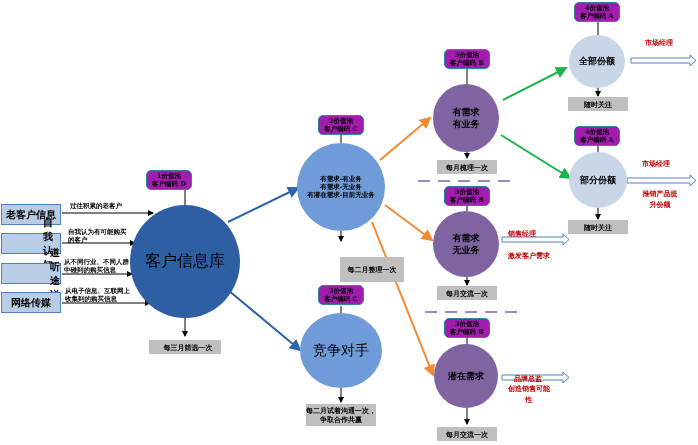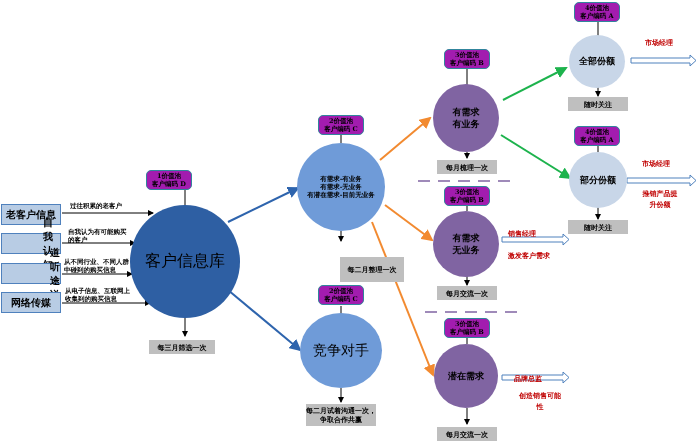--- a/index.html
+++ b/index.html
@@ -97,21 +97,21 @@
 <div class="src-note" style="left:64px;top:258px;width:68px;">从不同行业、不同人群中碰到的购买信息</div>
 <div class="src-note" style="left:65px;top:287px;width:70px;">从电子信息、互联网上收集到的购买信息</div>
 
 <div class="pool" style="left:146px;top:170px;">
     <div>1价值池</div>
     <div>客户编码 D</div>
   </div>
 <div class="circle" style="left:130px;top:205px;width:110px;height:113px;background:#2e5fa3;font-size:16px;">
     <span>客户信息库</span>
   </div>
-<div class="tag" style="left:149px;top:340px;width:66px;height:14px;">每三月筛选一次</div>
+<div class="tag" style="left:149px;top:340px;width:66px;height:14px;padding-left:6px;">每三月筛选一次</div>
 
 <div class="pool" style="left:318px;top:115px;">
     <div>2价值池</div>
     <div>客户编码 C</div>
   </div>
 <div class="circle" style="left:297px;top:143px;width:88px;height:88px;background:#6f9bd8;font-size:6.5px;font-weight:bold;line-height:8px;">
   <div>
       <div>有需求-有业务</div>
       <div>有需求-无业务</div>
       <div>有潜在需求-目前无业务</div>
@@ -156,21 +156,21 @@
 
 <div class="pool" style="left:444px;top:318px;">
     <div>3价值池</div>
     <div>客户编码 B</div>
   </div>
 <div class="circle" style="left:434px;top:344px;width:64px;height:64px;background:#8064a2;font-size:9px;font-weight:bold;">
     <span>潜在需求</span>
   </div>
 <div class="tag" style="left:437px;top:427px;width:60px;height:14px;">每月交流一次</div>
 <div class="red" style="left:514px;top:373px;">品牌总监</div>
-<div class="red" style="left:519px;top:383px;width:42px;margin-top:7px;">创造销售可能性</div>
+<div class="red" style="left:508px;top:383px;width:42px;">创造销售可能性</div>
 
 <div class="pool" style="left:574px;top:2px;">
     <div>4价值池</div>
     <div>客户编码 A</div>
   </div>
 <div class="circle" style="left:569px;top:35px;width:56px;height:53px;background:#c8d6e8;font-size:9px;font-weight:bold;">
     <span>全部份额</span>
   </div>
 <div class="tag" style="left:568px;top:97px;width:60px;height:14px;">随时关注</div>
 <div class="red" style="left:645px;top:37px;">市场经理</div>

